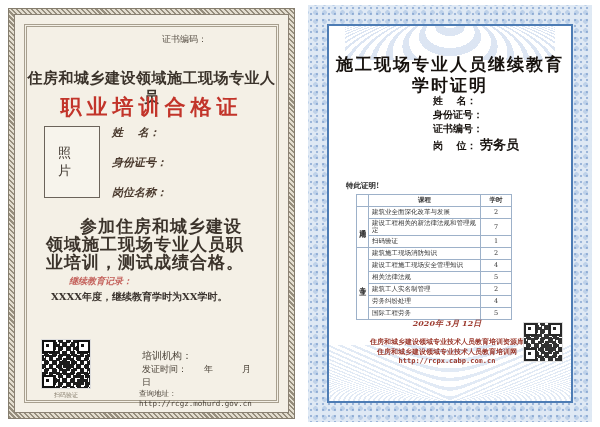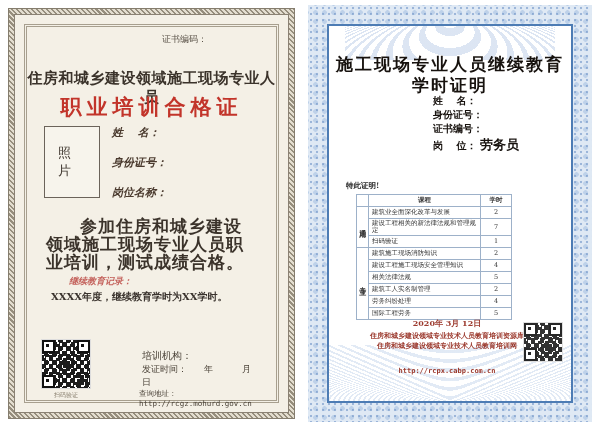--- a/index.html
+++ b/index.html
@@ -74,23 +74,23 @@
   .r-table{position:absolute;left:27px;top:168px;width:156px;border-collapse:collapse;
            font-size:6.5px;color:#333;}
   .r-table td,.r-table th{border:1px solid #9db1c9;padding:1px 3px;height:9px;line-height:1.1;}
   .r-table th{font-weight:bold;text-align:center;}
   .r-table .hours{text-align:center;width:24px;}
   .r-table .gcell{width:11px;text-align:center;padding:0;}
   .r-table .gcell span{writing-mode:vertical-rl;text-orientation:upright;font-size:7px;
                        letter-spacing:3px;font-weight:bold;}
   .r-footer{position:absolute;left:38px;top:292px;width:160px;text-align:center;color:#9c3a2e;
             font-weight:bold;}
-  .r-date{font-size:8px;margin-bottom:2px;}
+  .r-date{font-size:8px;margin-bottom:8px;font-style:italic;}
   .r-issuer{font-size:7px;line-height:10px;}
-  .r-url{font-size:7px;font-family:"DejaVu Sans Mono","Liberation Mono",monospace;margin-top:16px;}
+  .r-url{font-size:7px;font-family:"DejaVu Sans Mono","Liberation Mono",monospace;margin-top:0;}
 </style>
 </head>
 <body>
 
 <div class="cert-left">
  <div class="l-band">
   <div class="l-paper">
    <div class="l-inner">
 
     <div class="l-code">证书编码：</div>

